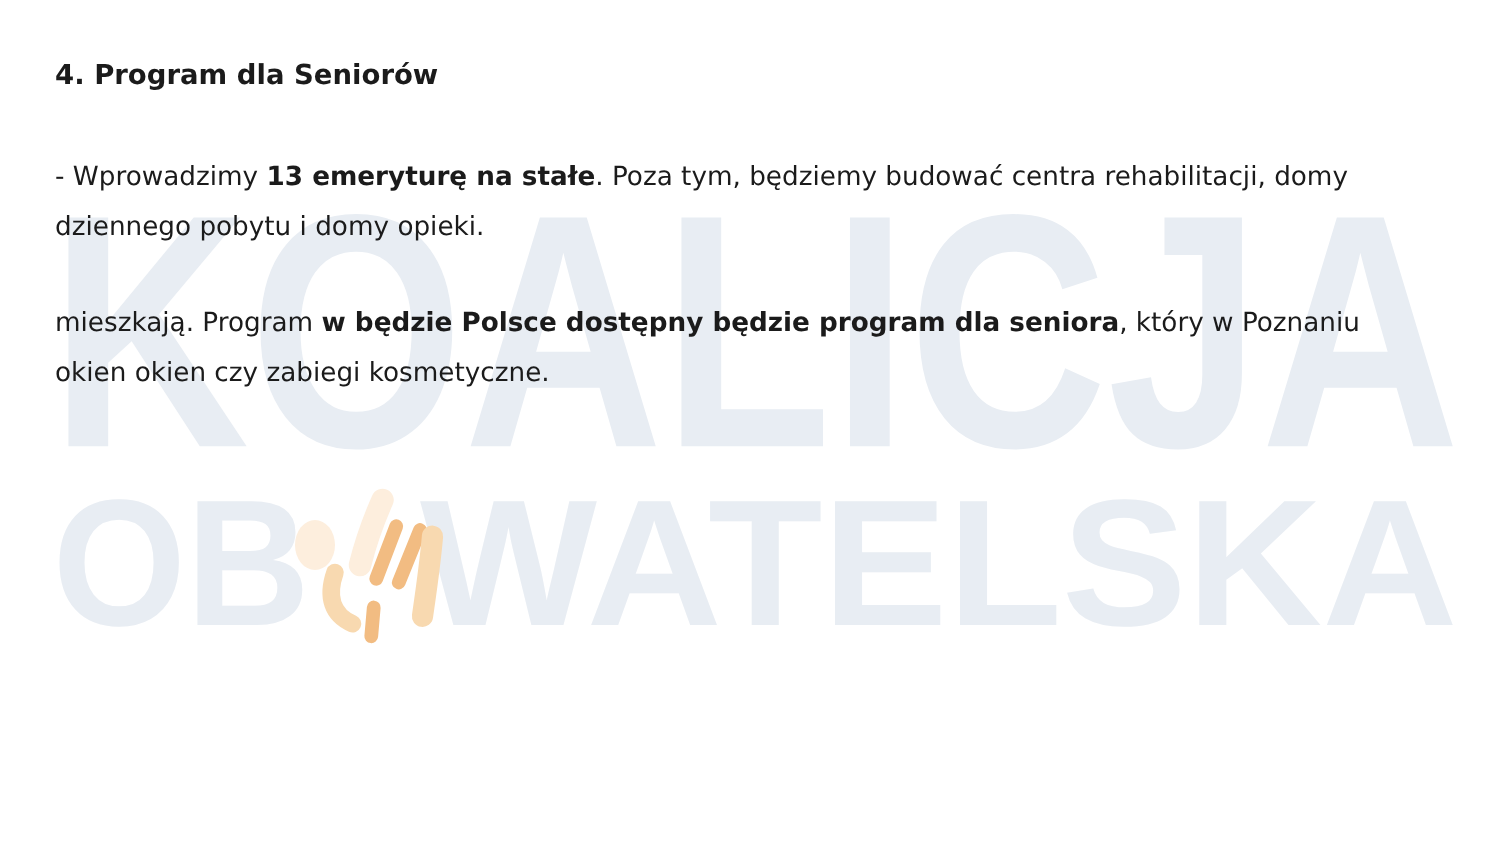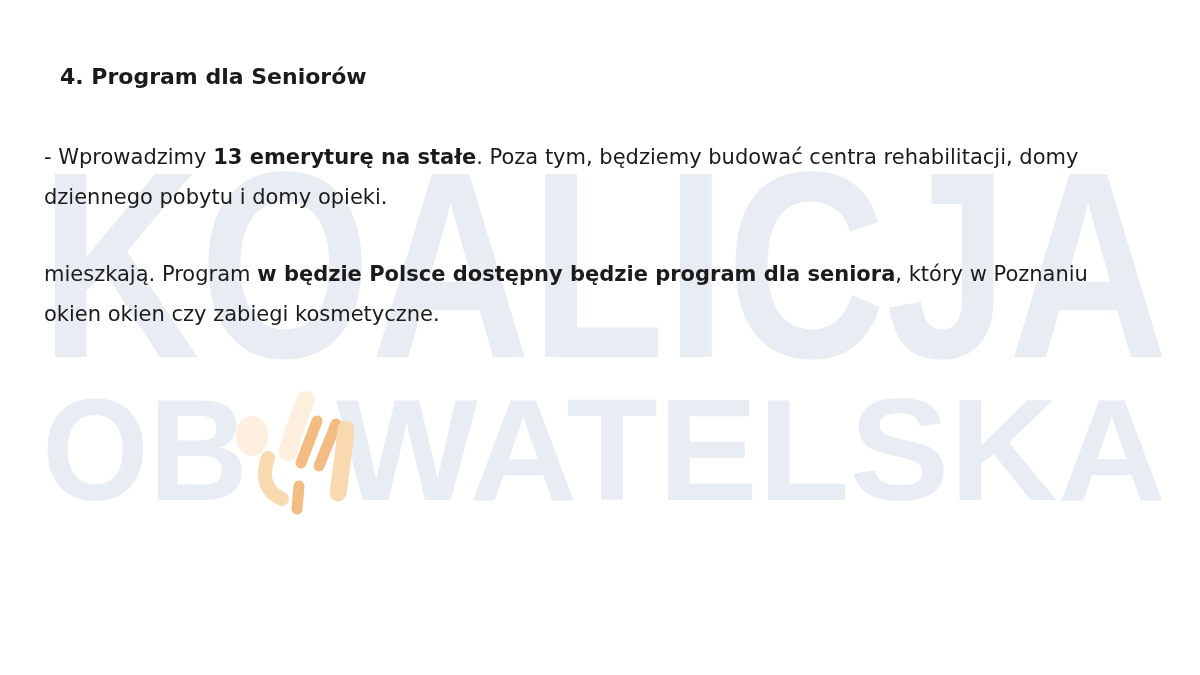--- a/index.html
+++ b/index.html
@@ -3,21 +3,21 @@
 <meta charset="utf-8">
 <style>
   html,body{margin:0;padding:0;background:#ffffff;}
   .page{
     position:relative;width:1200px;height:675px;background:#ffffff;overflow:hidden;
     font-family:"DejaVu Sans","Liberation Sans",sans-serif;color:#1b1b1b;
   }
   .watermark{position:absolute;left:0;top:0;width:1200px;height:675px;}
   .wm-text{font-family:"Liberation Sans","DejaVu Sans",sans-serif;font-weight:bold;}
   .content{position:absolute;left:44px;top:46px;width:1120px;}
-  .heading{font-size:22px;font-weight:bold;line-height:30px;margin:16px;}
+  .heading{font-size:22px;font-weight:bold;line-height:30px;margin:0;}
   .para{font-size:21px;line-height:40px;margin-top:37px;}
   .para:first-of-type{margin-top:45px;}
   .line{white-space:nowrap;}
   .b{font-weight:bold;}
 </style>
 </head>
 <body>
 
 <div class="page">
 

